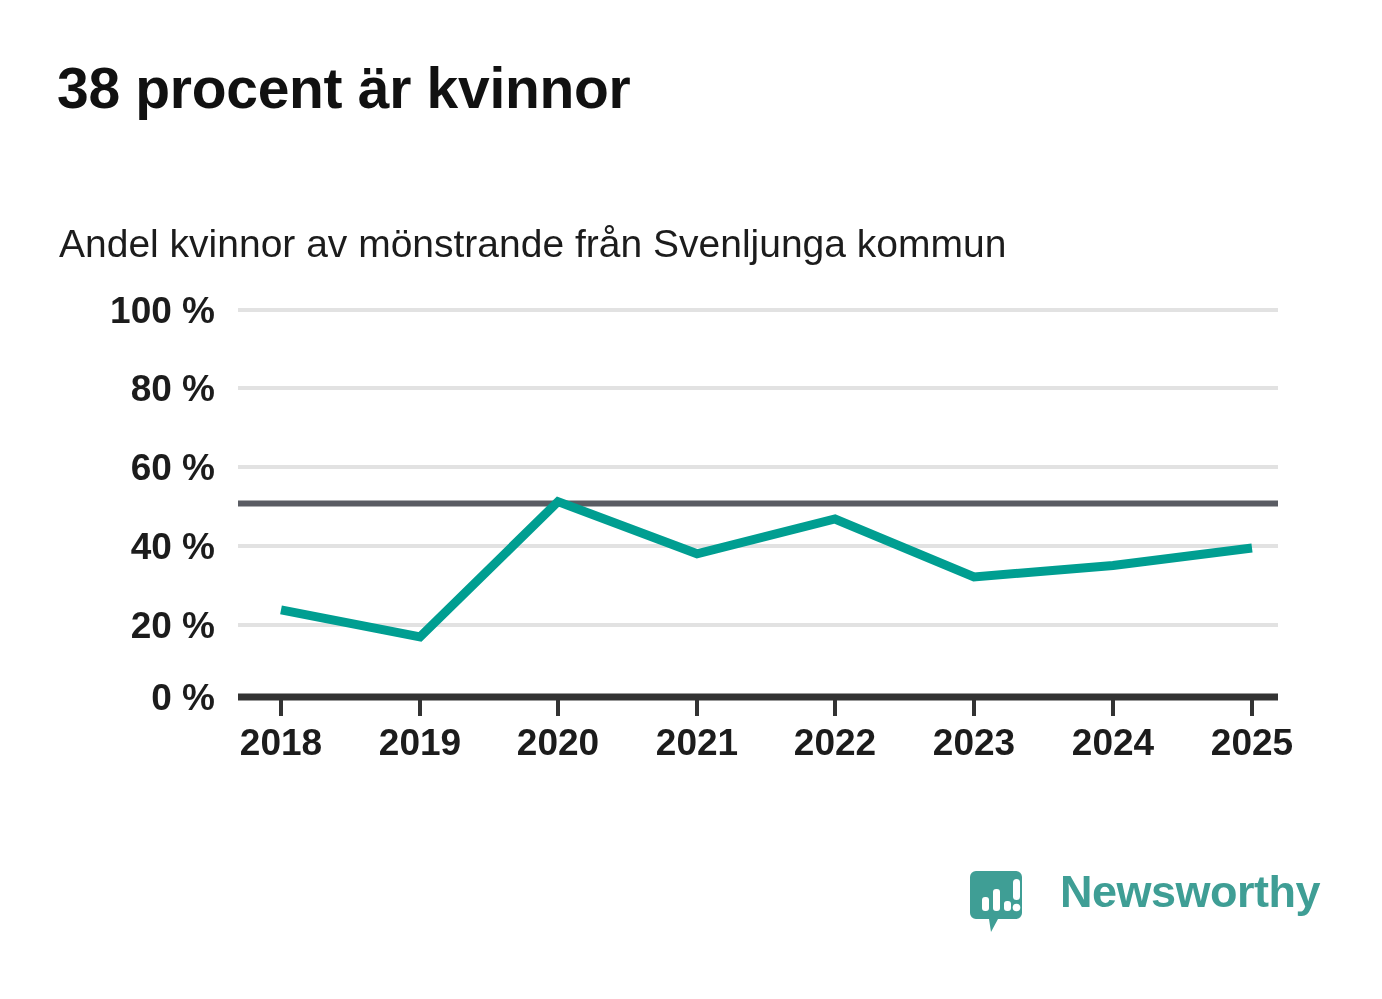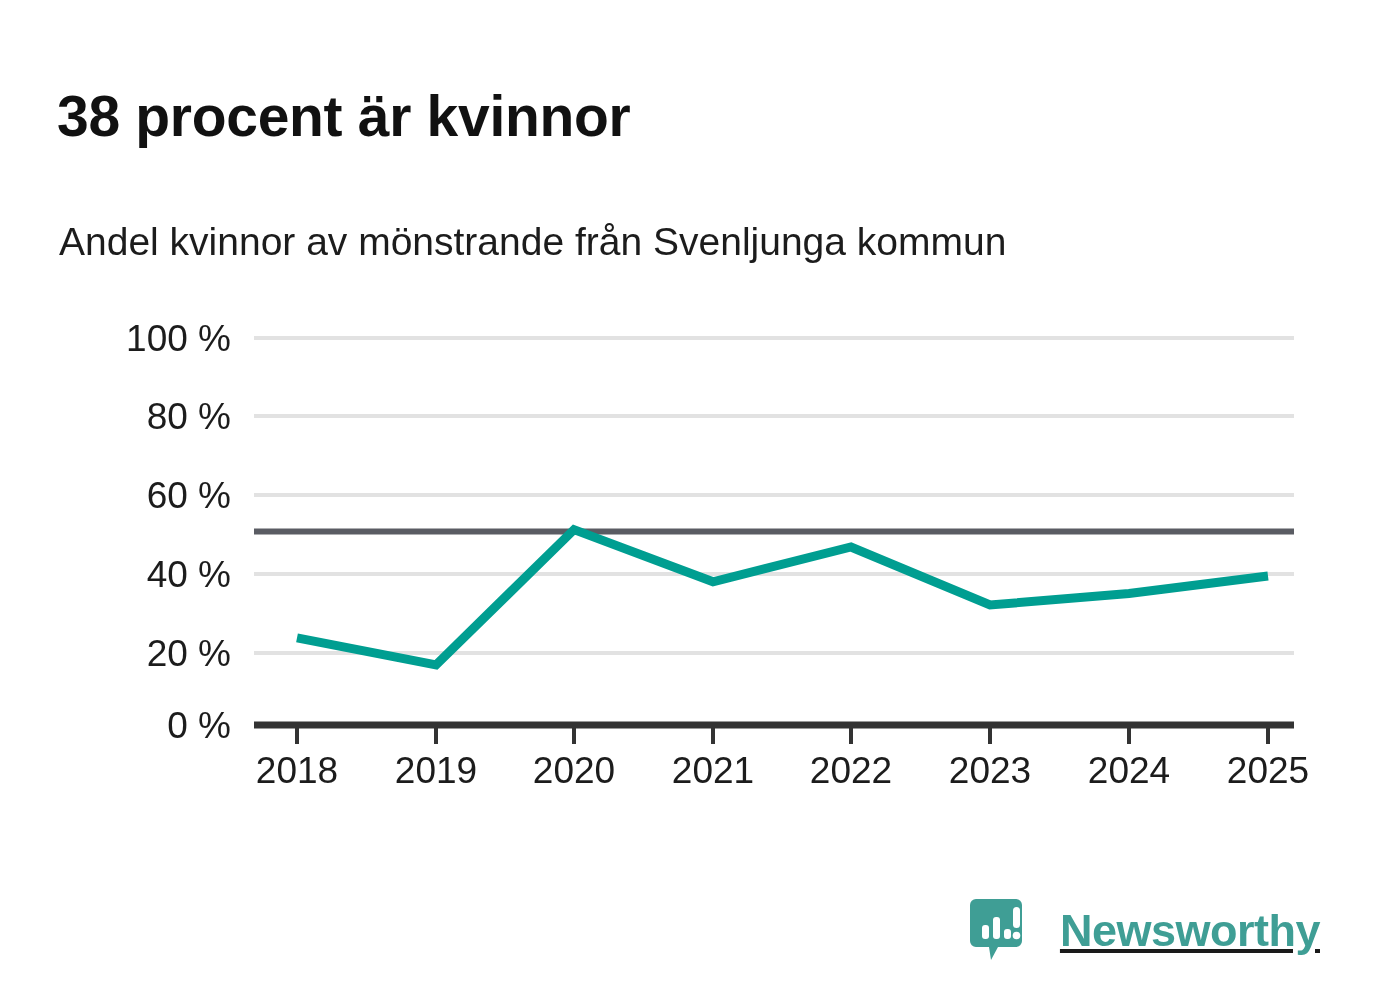--- a/index.html
+++ b/index.html
@@ -11,76 +11,74 @@
     width: 1382px;
     height: 999px;
     font-family: "Liberation Sans", sans-serif;
     color: #1a1a1a;
     overflow: hidden;
     position: relative;
   }
   #page {
     position: absolute;
     inset: 0;
-    margin-top: 28px;
   }
 
   
   .title {
     position: absolute;
     left: 57px;
     top: 57px;
     font-size: 57px;
     font-weight: 700;
     letter-spacing: -0.3px;
     color: #111111;
     line-height: 1.1;
     white-space: nowrap;
   }
   .subtitle {
     position: absolute;
     left: 59px;
-    top: 192px;
+    top: 222px;
     font-size: 39px;
     font-weight: 400;
     color: #1c1c1c;
     line-height: 1.15;
     white-space: nowrap;
   }
 
   
   .chart-wrap {
     position: absolute;
-    left: 16px;
+    left: 0;
     top: 0;
     width: 1364px;
     height: 999px;
     pointer-events: none;
+    font-weight: bold;
   }
   .chart-svg {
     display: block;
   }
 
   
   .source {
     position: absolute;
     left: 62px;
     top: 896px;
     font-size: 28px;
     color: #6c6f75;
     white-space: nowrap;
   }
   .logo {
     position: absolute;
     right: 62px;
     top: 869px;
     display: flex;
-    align-items: center;
     gap: 32px;
-    text-decoration: underline;
   }
   .logo-mark {
     width: 58px;
     height: 66px;
     display: block;
   }
   .logo-text {
     font-size: 45px;
     font-weight: 700;
     color: #3f9e95;

